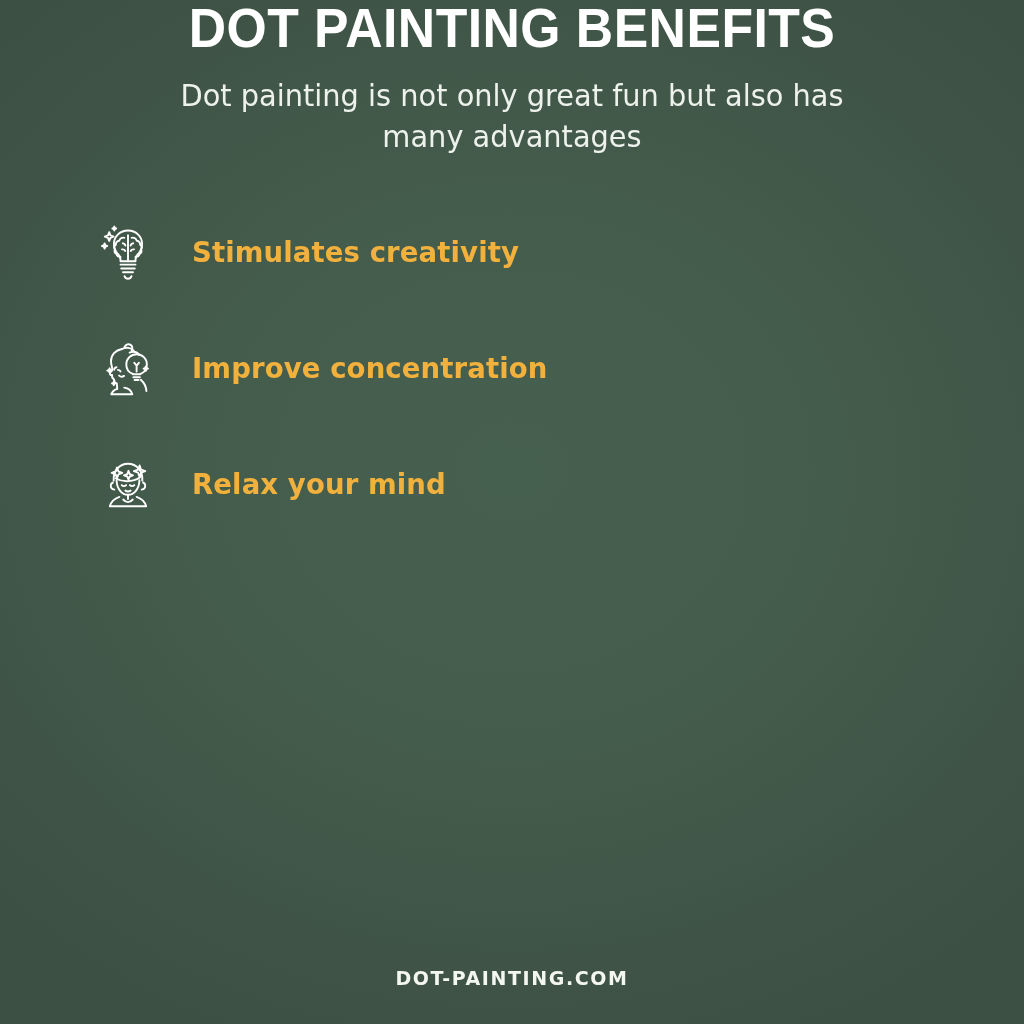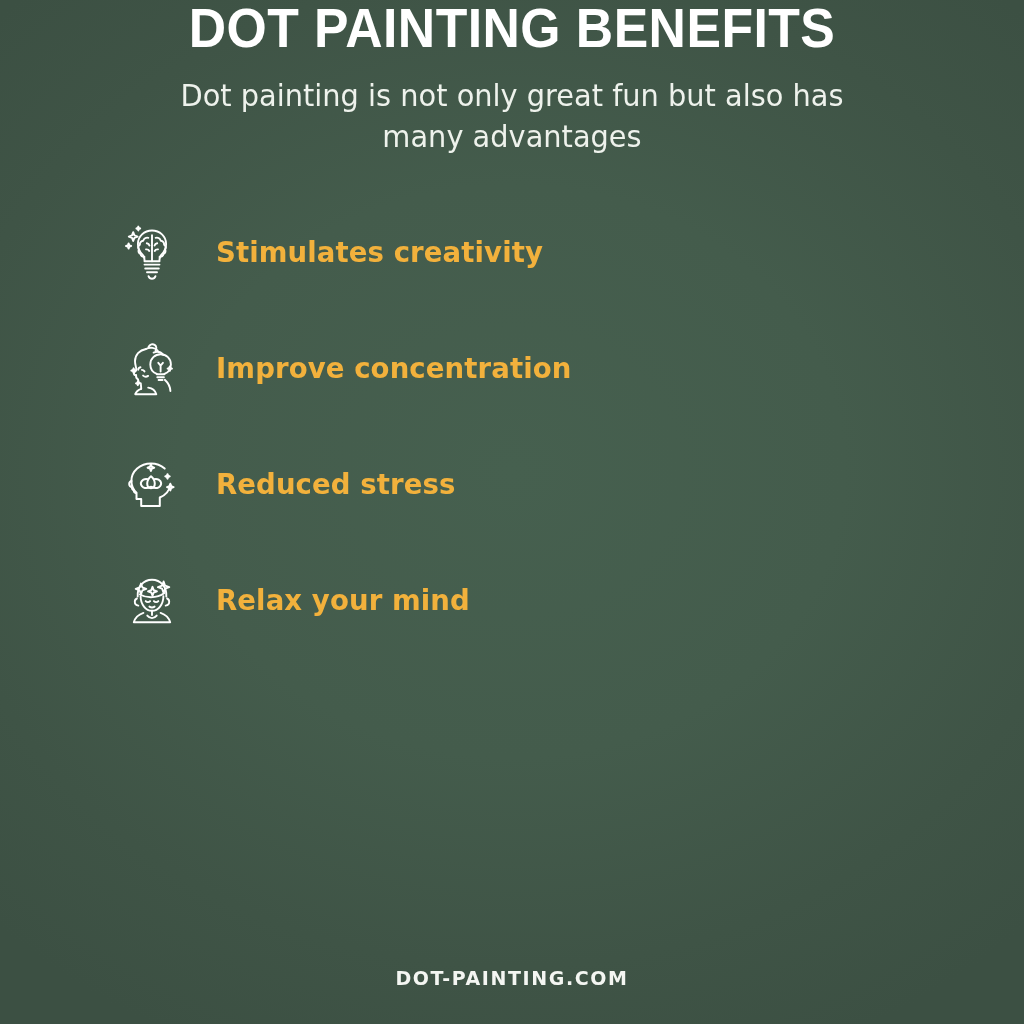--- a/index.html
+++ b/index.html
@@ -59,21 +59,21 @@
     list-style: none;
     width: 100%;
     margin-top: 36px;
     display: flex;
     flex-direction: column;
   }
   .benefit-row {
     display: flex;
     align-items: center;
     height: 116px;
-    padding-left: 120px;
+    padding-left: 96px;
     box-sizing: border-box;
   }
   .benefit-icon {
     width: 64px;
     height: 64px;
     flex: 0 0 64px;
     display: block;
   }
   .benefit-icon svg {
     width: 64px;
@@ -157,37 +157,20 @@
           <path d="M40.6 29.6l-2.3-2.8M40.6 29.6l2.3-2.8M40.6 29.6v6"></path>
           <path d="M44.8 43.8c2.8 2.6 5.4 6.5 5.6 11.2"></path>
           <path d="M13.6 32.3l.6 1.7 1.7.6-1.7.6-.6 1.7-.6-1.7-1.7-.6 1.7-.6z"></path>
           <path d="M49.8 30.4l.6 1.6 1.6.6-1.6.6-.6 1.6-.6-1.6-1.6-.6 1.6-.6z"></path>
           <path d="M17.8 45.6l.5 1.3 1.3.5-1.3.5-.5 1.3-.5-1.3-1.3-.5 1.3-.5z"></path>
         </svg>
       </span>
       <span class="benefit-label">Improve concentration</span>
     </li>
 
-    <li class="benefit-row">
-      <span class="benefit-icon">
-        <svg viewBox="0 0 64 64" fill="none" stroke="#ffffff" stroke-width="2" stroke-linecap="round" stroke-linejoin="round">
-          <path d="M44.7 16.6C41.1 13.4 36.3 11.5 31 11.5c-10.8 0-19.6 7.8-19.6 17.5 0 4.6 1.9 8.7 5.1 11.8v6.2h4.7v6.9h18.6v-8.4c5.6-2.2 9.6-7 10.6-12.6"></path>
-          <path d="M11.6 29c-1.4.4-2.4 1.6-2.4 3 0 1.6 1.2 2.9 2.9 3.1"></path>
-          <path d="M12.1 35.1c-.3 1.4.4 2.6 1.7 3.1"></path>
-          <path d="M13.8 38.2c-.1 1.3.6 2.4 1.8 2.8"></path>
-          <path d="M31 24.3c-2.4 2-3.8 4.7-3.8 7.3 0 2.8 1.6 4.6 3.8 4.6s3.8-1.8 3.8-4.6c0-2.6-1.4-5.3-3.8-7.3z"></path>
-          <path d="M28.2 27.2c-2.9-.6-5.5.3-6.7 2.2-1.3 2.1-.5 4.6 1.8 5.9 2.1 1.1 4.9.9 7.2-.5"></path>
-          <path d="M33.8 27.2c2.9-.6 5.5.3 6.7 2.2 1.3 2.1.5 4.6-1.8 5.9-2.1 1.1-4.9.9-7.2-.5"></path>
-          <path d="M30.9 12.4l.9 2.4 2.4.9-2.4.9-.9 2.4-.9-2.4-2.4-.9 2.4-.9z"></path>
-          <path d="M50.3 31.8l.9 2.4 2.4.9-2.4.9-.9 2.4-.9-2.4-2.4-.9 2.4-.9z"></path>
-          <path d="M47.5 22.2l.6 1.6 1.6.6-1.6.6-.6 1.6-.6-1.6-1.6-.6 1.6-.6z"></path>
-        </svg>
-      </span>
-      <span class="benefit-label">Reduced stress</span>
-    </li>
 
     <li class="benefit-row">
       <span class="benefit-icon">
         <svg viewBox="0 0 64 64" fill="none" stroke="#ffffff" stroke-width="1.9" stroke-linecap="round" stroke-linejoin="round">
           <path d="M17.7 28.6c-.6-9.3 5.4-16.8 14.3-16.8s14.9 7.5 14.3 16.8"></path>
           <path d="M19.9 26.5c3.2 1.8 7 2.7 11 2.7 5.2 0 10-1.5 13.5-4.2"></path>
           <path d="M20.6 28.3c0 8 5.1 14.5 11.4 14.5s11.4-6.5 11.4-14.5"></path>
           <path d="M16.9 30.5c-1.3.5-2.1 1.8-2.1 3.3 0 2 1.5 3.6 3.5 3.8"></path>
           <path d="M47.1 30.5c1.3.5 2.1 1.8 2.1 3.3 0 2-1.5 3.6-3.5 3.8"></path>
           <path d="M25.7 33.1c1.2 1.4 3.2 1.4 4.4 0M33.9 33.1c1.2 1.4 3.2 1.4 4.4 0"></path>

